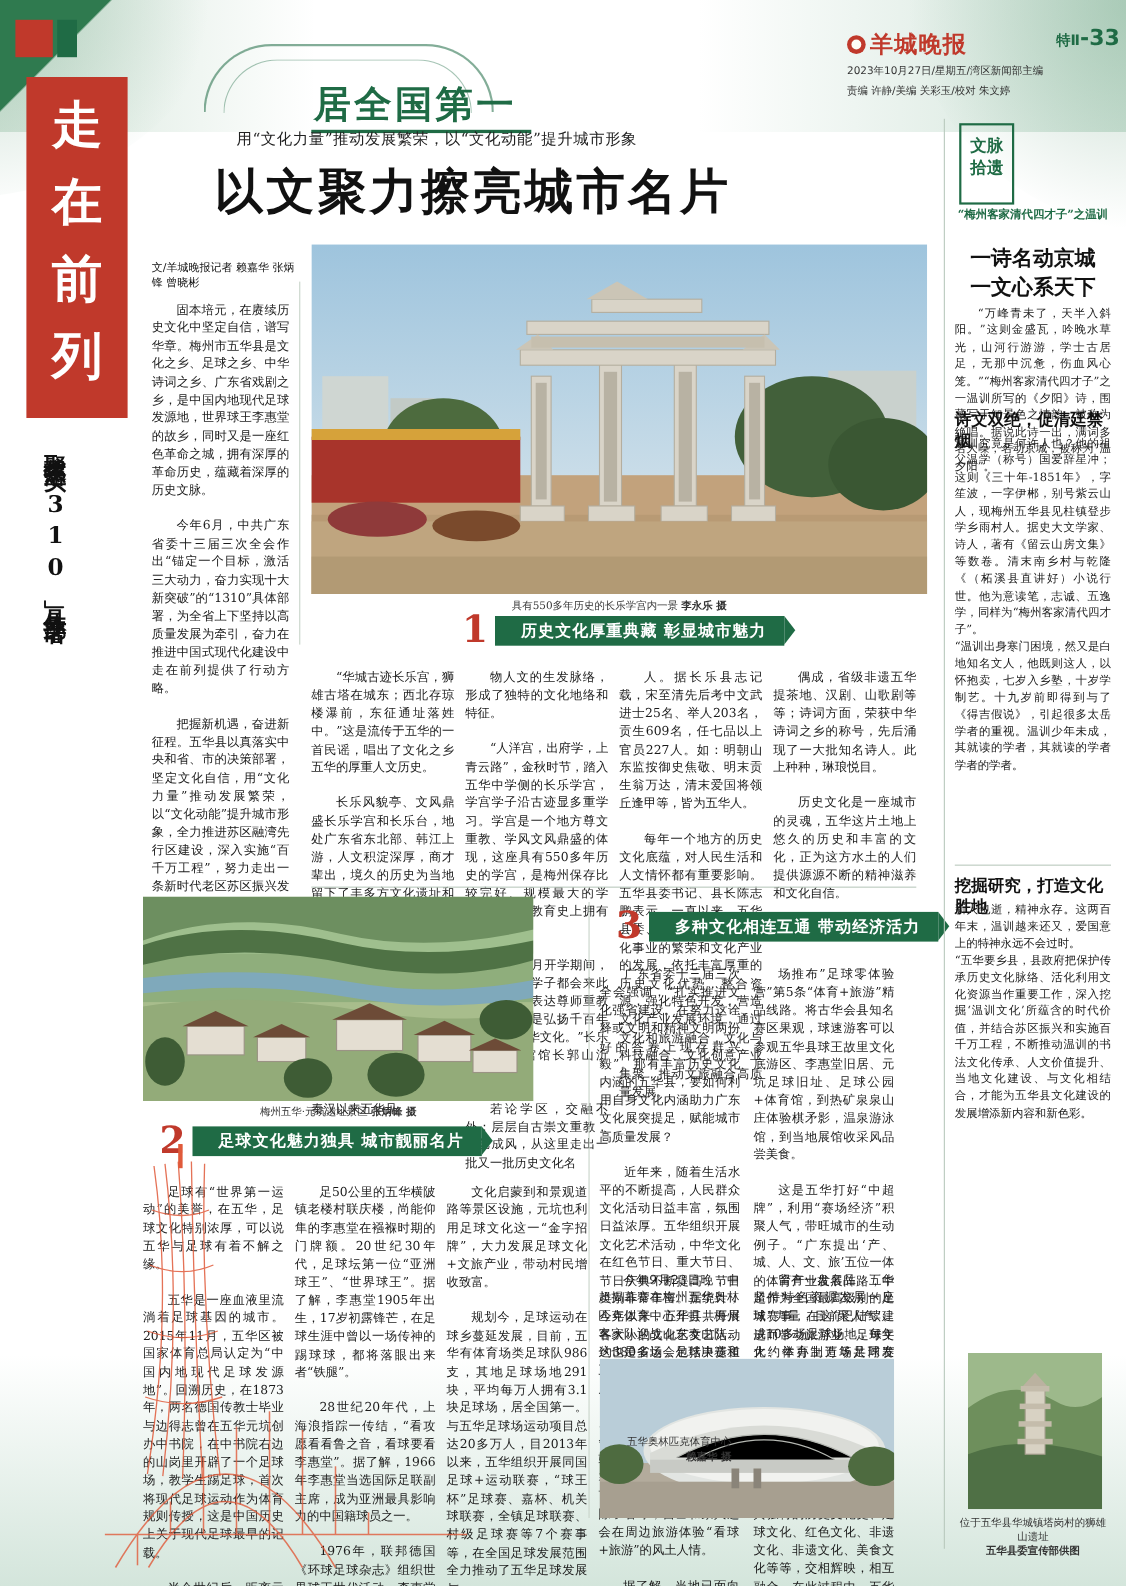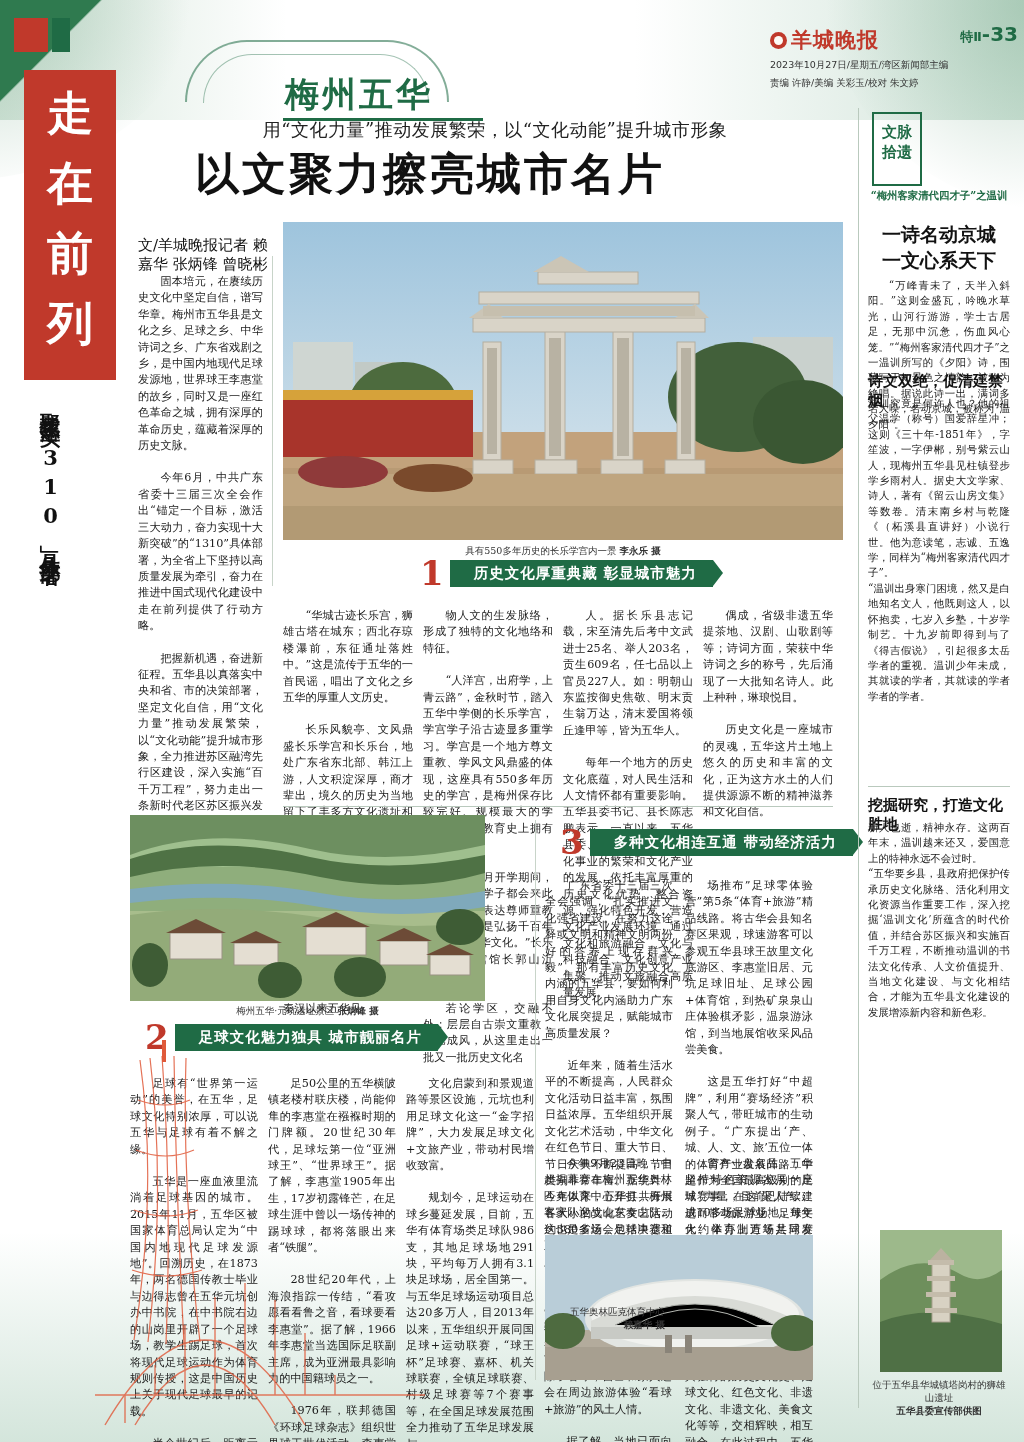--- a/index.html
+++ b/index.html
@@ -33,38 +33,38 @@
   .mh-page .sub{font-size:13px;}
 
   
   .meizhou{position:absolute;left:175px;top:40px;width:460px;height:70px;}
   .mz-arc{position:absolute;left:10px;top:0;width:260px;height:60px;border:2px solid #1f6b45;border-bottom:none;border-radius:130px 130px 0 0;opacity:.55;}
   .mz-arc2{position:absolute;left:28px;top:14px;width:224px;height:48px;border:1px solid #1f6b45;border-bottom:none;border-radius:112px 112px 0 0;opacity:.4;}
   .mz-text{position:absolute;left:110px;top:32px;font-family:"DejaVu Serif","Liberation Serif",serif;
      font-size:34px;font-weight:bold;color:#1f6b45;letter-spacing:3px;}
   .mz-under{position:absolute;left:108px;top:78px;width:200px;height:3px;background:#1f6b45;}
 
-  .subtitle{position:absolute;left:215px;top:118px;width:560px;text-align:center;font-size:18px;color:#222;
+  .subtitle{position:absolute;left:215px;top:118px;width:560px;text-align:left;font-size:14px;color:#222;
      font-family:"DejaVu Serif","Liberation Serif",serif;letter-spacing:.5px;}
   .headline{position:absolute;left:195px;top:145px;width:600px;font-size:44px;font-weight:bold;
      color:#111;font-family:"DejaVu Serif","Liberation Serif",serif;letter-spacing:3px;}
 
   
   .vbanner{position:absolute;left:24px;top:70px;width:92px;height:310px;background:#c0392b;}
   .vbanner .ch{color:#fff;font-family:"DejaVu Serif","Liberation Serif",serif;font-weight:bold;font-size:46px;
      text-align:center;line-height:70px;padding-top:8px;}
   .vb2{position:absolute;left:24px;top:396px;width:92px;height:300px;}
   .vb2 .t{writing-mode:vertical-rl;text-orientation:upright;font-family:"DejaVu Serif","Liberation Serif",serif;
      font-size:21px;font-weight:bold;color:#111;letter-spacing:4px;height:300px;margin-left:12px;}
 
   
   .col{position:absolute;font-size:11.2px;line-height:16.4px;color:#1a1a1a;text-align:justify;
        font-family:"DejaVu Serif","Liberation Serif",serif;}
   .col p{margin:16px 0 2px 0;text-indent:2em;}
-  .byline{font-size:15px;color:#111;font-family:"DejaVu Serif","Liberation Serif",serif;}
+  .byline{font-size:10px;color:#111;font-family:"DejaVu Serif","Liberation Serif",serif;}
 
   
   .photo{position:absolute;overflow:hidden;}
   .cap{position:absolute;font-size:9.5px;color:#333;font-family:"DejaVu Serif","Liberation Serif",serif;}
   .cap .b{font-weight:bold;}
 
   
   .sect{position:absolute;display:flex;align-items:center;gap:6px;}
   .sect .num{font-size:34px;font-weight:bold;color:#c0392b;font-family:"DejaVu Serif","Liberation Serif",serif;line-height:34px;}
   .sect .bar{position:relative;background:#1f6b45;color:#fff;font-size:14.5px;font-weight:bold;padding:4px 16px 4px 24px;
@@ -105,21 +105,21 @@
     <div class="mh-meta">2023年10月27日/星期五/湾区新闻部主编</div>
     <div class="mh-meta">责编 许静/美编 关彩玉/校对 朱文婷</div>
   </div>
   <div class="mh-page">
     <span class="sub">特Ⅱ</span><span>-33</span>
   </div>
 
   <div class="meizhou">
     <div class="mz-arc"></div>
     <div class="mz-arc2"></div>
-    <div class="mz-text">梅州五华</div>
+    <div class="mz-text">居全国第一</div>
     <div class="mz-under"></div>
   </div>
 
   <div class="subtitle">用“文化力量”推动发展繁荣，以“文化动能”提升城市形象</div>
   <div class="headline">以文聚力擦亮城市名片</div>
 
   <div class="vbanner">
     <div class="ch">走<br>在<br>前<br>列</div>
   </div>
   <div class="vb2">

